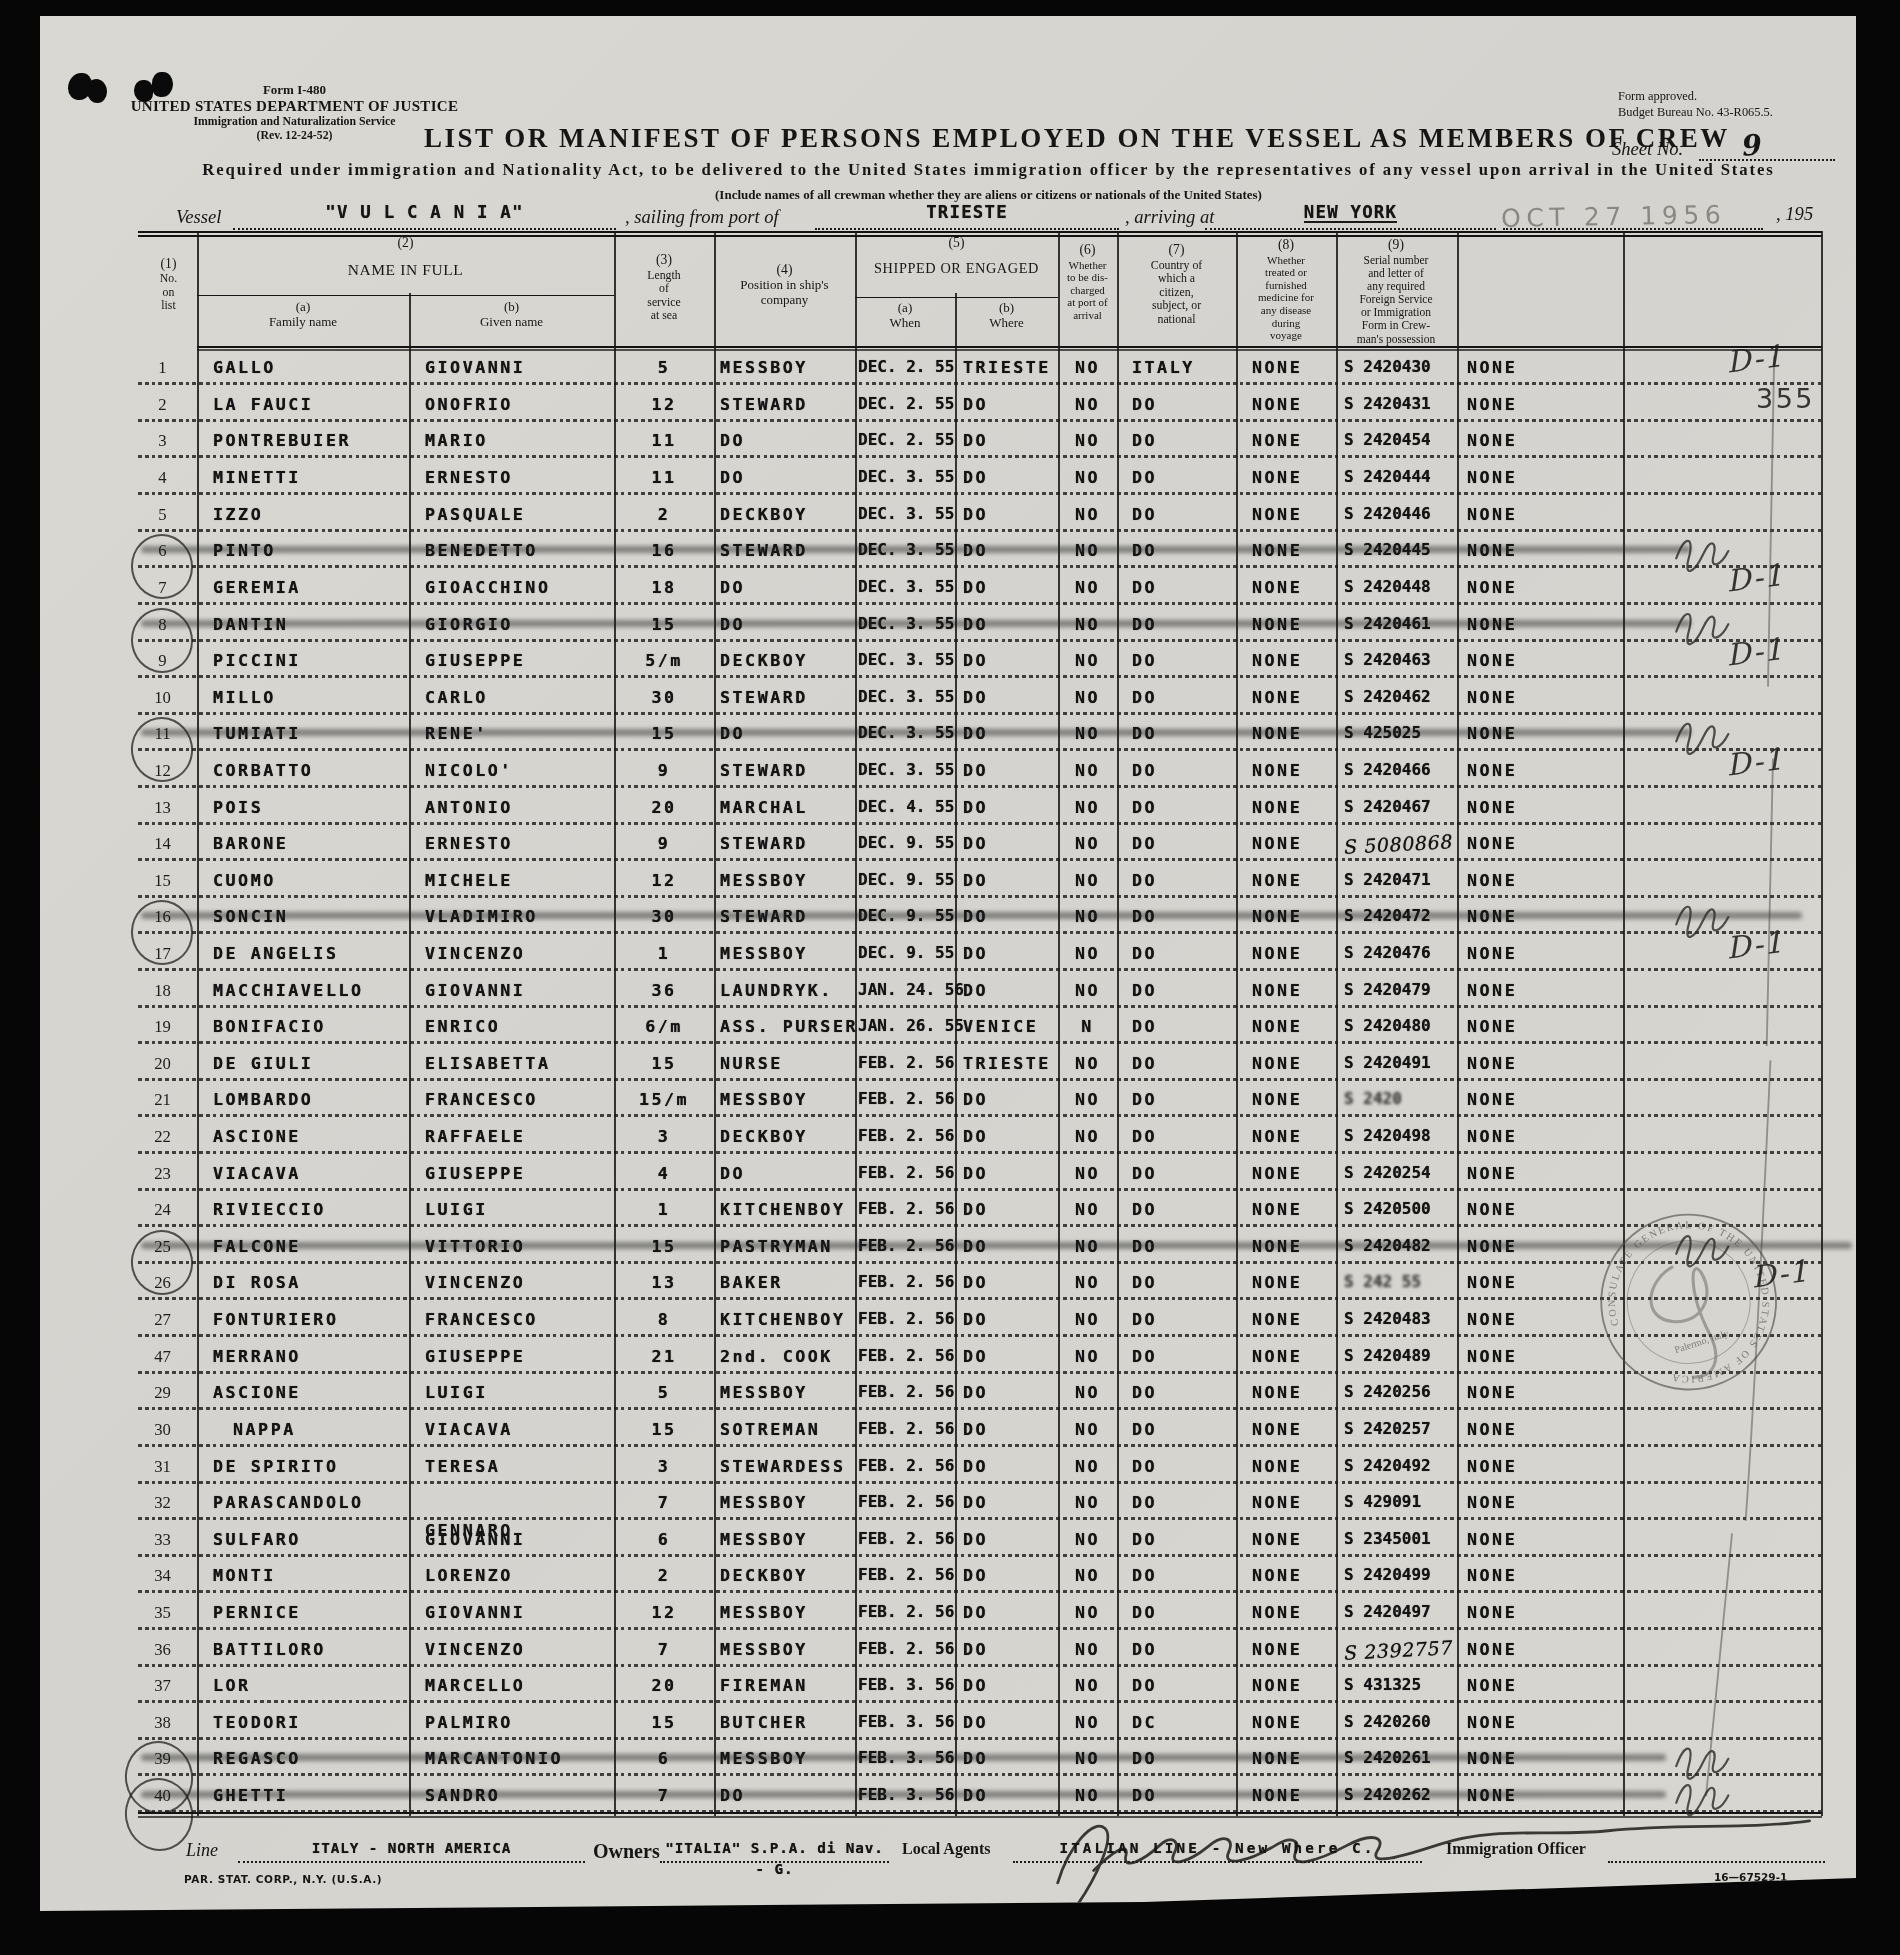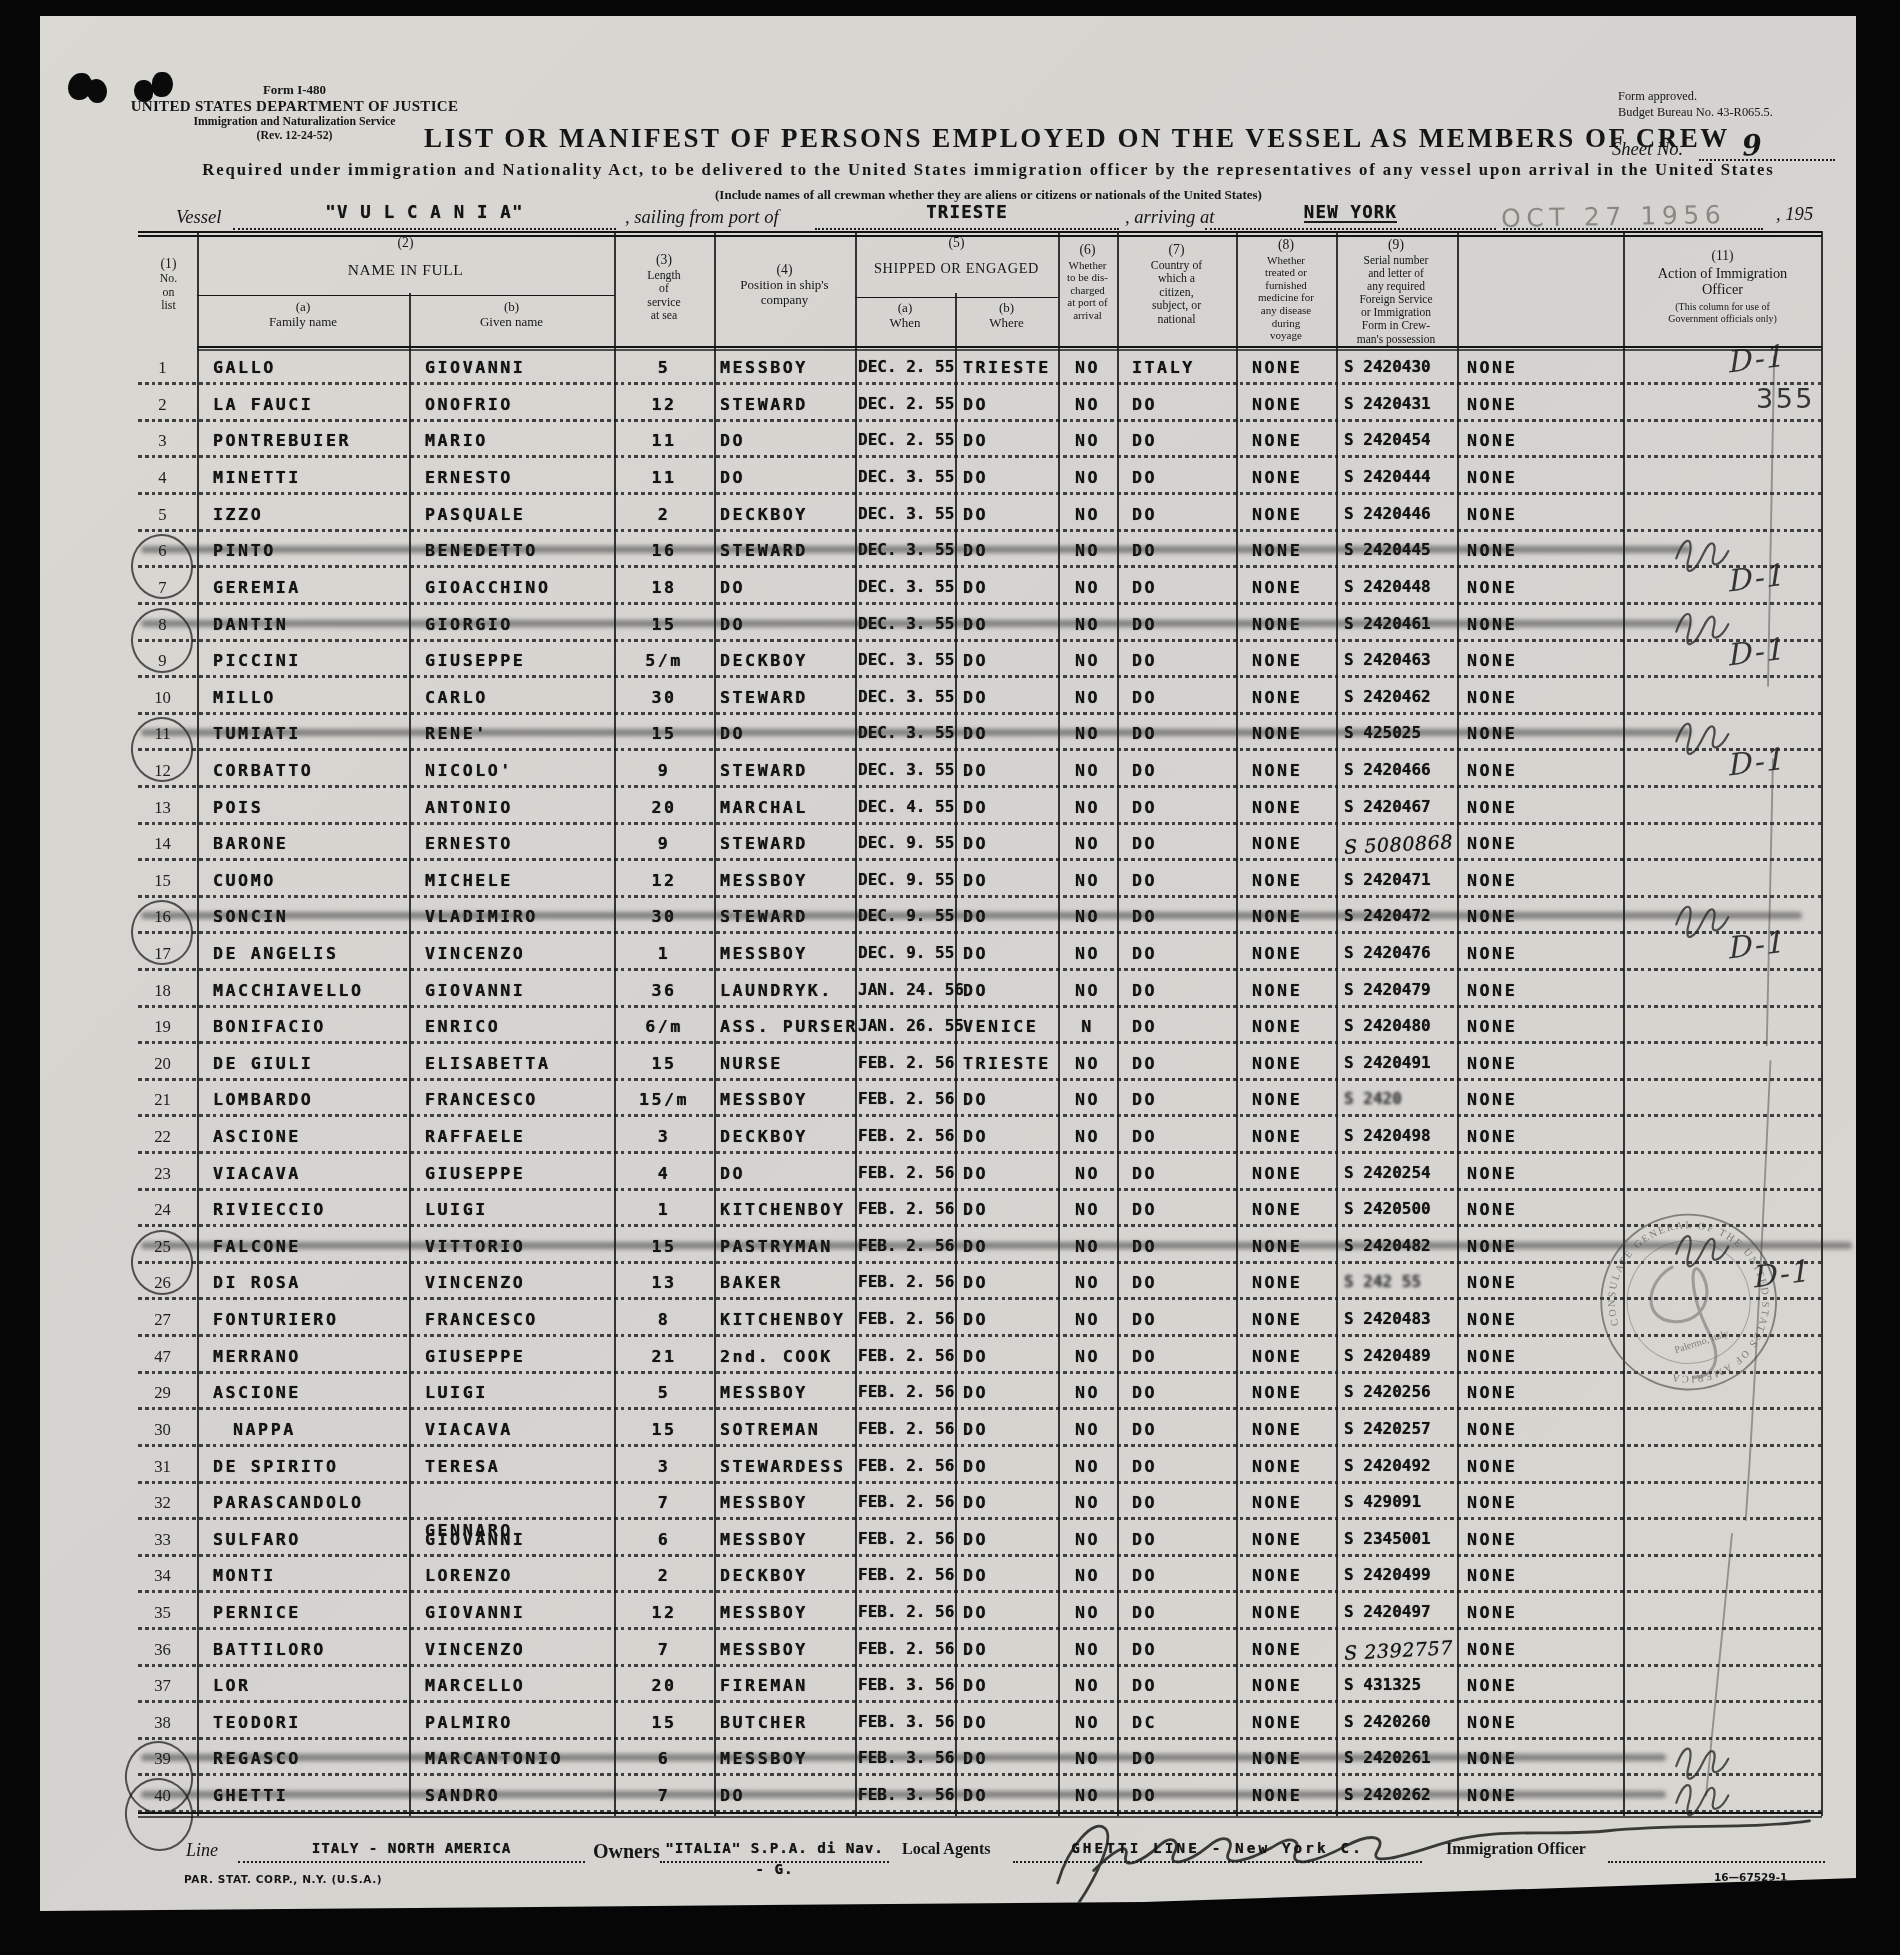--- a/index.html
+++ b/index.html
@@ -221,27 +221,20 @@
       <div class="hc hc9">
             <div class="hnum">(9)</div>
             <div class="hlabel pre">Serial number
 and letter of
 any required
 Foreign Service
 or Immigration
 Form in Crew-
 man's possession</div>
           </div>
-      <div class="hc hc11">
-            <div class="hnum">(11)</div>
-            <div class="hlabel pre">Action of Immigration
-Officer</div>
-            <div class="hnote pre">(This column for use of
-Government officials only)</div>
-          </div>
     </div>
     <div class="drule" style="left:0;top:115px;width:1625px;"></div>
     <div class="drule" style="left:0;top:118px;width:1625px;opacity:.7;"></div>
     <div id="rows">
           <div class="row" style="top: 120px;">
             <div class="rowno">1</div>
             <div class="cell" style="left: 16px;">GALLO</div>
             <div class="cell" style="left: 228px;">GIOVANNI</div>
             <div class="cell center" style="left: 417px; width: 100px;">5</div>
             <div class="cell" style="left: 523px;">MESSBOY</div>
@@ -904,21 +897,21 @@
       <path d="M1700,2992 C1730,2962 1758,2944 1752,2968 C1746,2992 1778,2978 1806,2952 C1826,2934 1840,2944 1830,2964 C1818,2988 1852,2980 1884,2954 C1910,2932 1928,2940 1918,2962 C1906,2988 1950,2978 1996,2950 C2020,2936 2034,2944 2026,2962 C2014,2990 2060,2978 2108,2952 C2150,2930 2172,2938 2158,2960 C2142,2986 2196,2970 2258,2950 C2350,2920 2440,2938 2530,2928 C2640,2916 2760,2926 2855,2912"></path>
     </g>
   </svg>
 
   <div class="footer">
     <span class="flabel" style="left:146px;top:2.5px;">Line</span>
     <span class="fval" style="left:198px;top:0;width:347px;"><span class="typed ft">ITALY - NORTH AMERICA</span></span>
     <span class="flabel" style="left:553px;top:2.5px;font-style:normal;font-weight:bold;font-size:20px;">Owners</span>
     <span class="fval" style="left:620px;top:0;width:229px;"><span class="typed ft">"ITALIA" S.P.A. di Nav. - G.</span></span>
     <span class="flabel" style="left:862px;top:2.5px;font-style:normal;font-weight:bold;font-size:16px;">Local Agents</span>
-    <span class="fval" style="left:973px;top:0;width:409px;"><span class="typed ft" style="letter-spacing:3.1px;">GHETTI LINE - New York C.</span></span>
+    <span class="fval" style="left:973px;top:0;width:409px;"><span class="typed ft" style="letter-spacing:3.1px;">ITALIAN LINE - New Where C.</span></span>
     <span class="flabel" style="left:1406px;top:2.5px;font-style:normal;font-weight:bold;font-size:16px;">Immigration Officer</span>
     <span class="fval" style="left:1568px;top:0;width:217px;"></span>
   </div>
   <div class="par-stat">PAR. STAT. CORP., N.Y. (U.S.A.)</div>
   <div class="print-code">16—67529-1</div>
 
  <div class="hwd1" style="left: 1689px; top: 325px;">D-1</div>
       <div class="hwd1" style="left: 1689px; top: 544px;">D-1</div>
       <div class="hwd1" style="left: 1689px; top: 618px;">D-1</div>
       <div class="hwd1" style="left: 1689px; top: 728px;">D-1</div>

